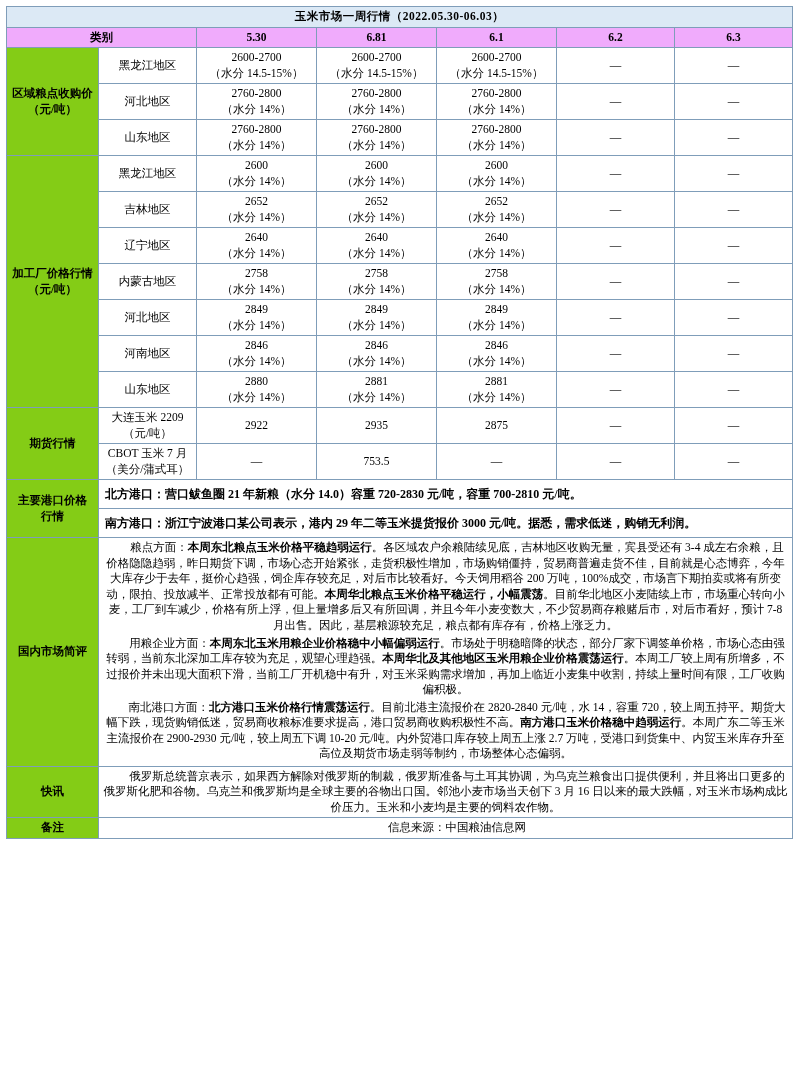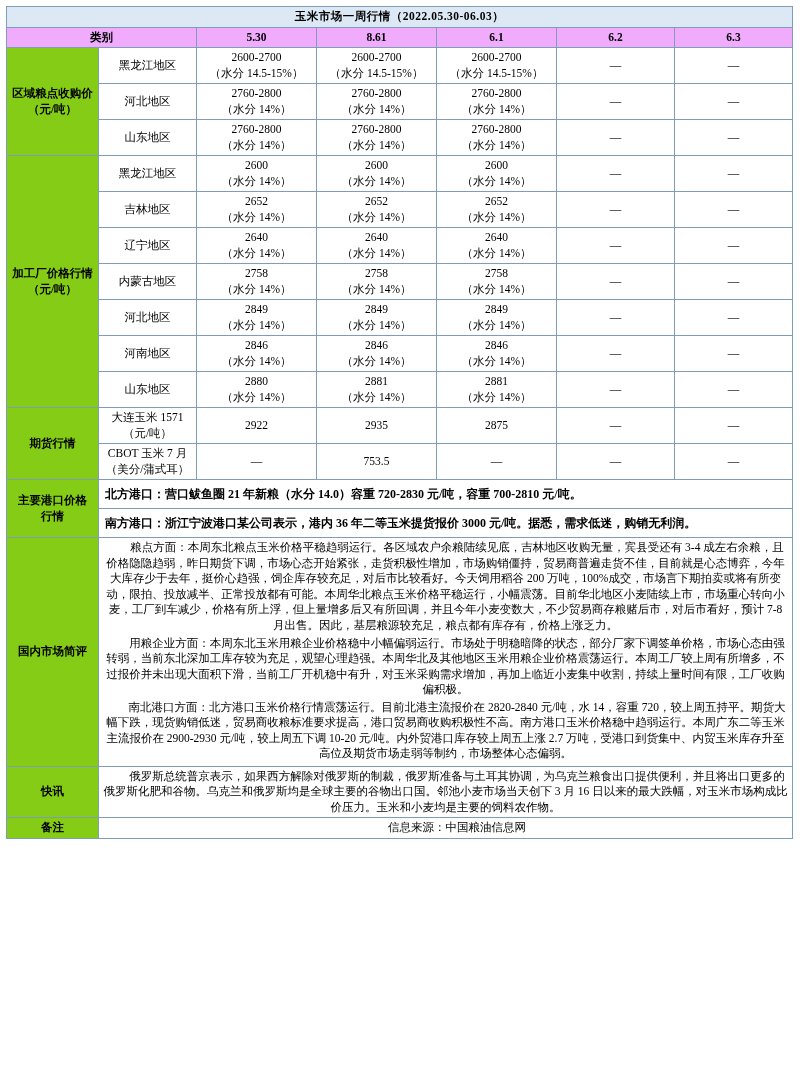--- a/index.html
+++ b/index.html
@@ -80,21 +80,21 @@
     font-size: 12px;
     line-height: 1.62;
   }
   .commentary p {
     margin: 0 0 2px 0;
     text-indent: 0;
   }
   .commentary p.ind {
     text-indent: 2em;
   }
-  .commentary b { font-weight: normal; text-align: right; }
+  .commentary b { font-weight: bold; text-align: right; }
   .news {
     text-align: left;
     padding: 6px 8px;
     font-size: 12px;
     line-height: 1.62;
     text-indent: 2em;
   }
   .remark {
     text-align: left;
     padding: 6px 8px;
@@ -126,21 +126,21 @@
     </colgroup>
     <tbody>
 
       <tr>
         <td class="title-cell" colspan="7">玉米市场一周行情（2022.05.30-06.03）</td>
       </tr>
 
       <tr>
         <td class="hdr" colspan="2">类别</td>
         <td class="hdr">5.30</td>
-        <td class="hdr">8.61</td>
+        <td class="hdr">6.81</td>
         <td class="hdr">6.1</td>
         <td class="hdr">6.2</td>
         <td class="hdr">6.3</td>
       </tr>
 
       <tr>
         <td class="group-label" rowspan="3">
           <span>区域粮点收购价</span><br>
           <span>（元/吨）</span>
         </td>
@@ -315,21 +315,21 @@
           <span class="l1">2881</span>
           <span class="l2">（水分 14%）</span>
         </td>
         <td class="dash">—</td>
         <td class="dash">—</td>
       </tr>
 
       <tr>
         <td class="group-label" rowspan="2">期货行情</td>
         <td class="sub-label">
-          <span>大连玉米 1571</span><br>
+          <span>大连玉米 2209</span><br>
           <span>（元/吨）</span>
         </td>
         <td class="val">2922</td>
         <td class="val">2935</td>
         <td class="val">2875</td>
         <td class="dash">—</td>
         <td class="dash">—</td>
       </tr>
       <tr>
         <td class="sub-label">
@@ -344,21 +344,21 @@
       </tr>
 
       <tr class="port-row">
         <td class="group-label" rowspan="2">
           <span>主要港口价格</span><br>
           <span>行情</span>
         </td>
         <td class="port-text" colspan="6">北方港口：营口鲅鱼圈 21 年新粮（水分 14.0）容重 720-2830 元/吨，容重 700-2810 元/吨。</td>
       </tr>
       <tr class="port-row">
-        <td class="port-text" colspan="6">南方港口：浙江宁波港口某公司表示，港内 36 年二等玉米提货报价 3000 元/吨。据悉，需求低迷，购销无利润。</td>
+        <td class="port-text" colspan="6">南方港口：浙江宁波港口某公司表示，港内 29 年二等玉米提货报价 3000 元/吨。据悉，需求低迷，购销无利润。</td>
       </tr>
 
       <tr>
         <td class="group-label">国内市场简评</td>
         <td class="commentary" colspan="6" id="commentary-body">
             <p class="ind"><span>粮点方面：</span><b>本周东北粮点玉米价格平稳趋弱运行</b><span>。各区域农户余粮陆续见底，吉林地区收购无量，宾县受还有 3-4 成左右余粮，且价格隐隐趋弱，昨日期货下调，市场心态开始紧张，走货积极性增加，市场购销僵持，贸易商普遍走货不佳，目前就是心态博弈，今年大库存少于去年，挺价心趋强，饲企库存较充足，对后市比较看好。今天饲用稻谷 200 万吨，100%成交，市场言下期拍卖或将有所变动，限拍、投放减半、正常投放都有可能。</span><b>本周华北粮点玉米价格平稳运行，小幅震荡</b><span>。目前华北地区小麦陆续上市，市场重心转向小麦，工厂到车减少，价格有所上浮，但上量增多后又有所回调，并且今年小麦变数大，不少贸易商存粮赌后市，对后市看好，预计 7-8 月出售。因此，基层粮源较充足，粮点都有库存有，价格上涨乏力。</span></p>
             <p class="ind"><span>用粮企业方面：</span><b>本周东北玉米用粮企业价格稳中小幅偏弱运行</b><span>。市场处于明稳暗降的状态，部分厂家下调签单价格，市场心态由强转弱，当前东北深加工库存较为充足，观望心理趋强。</span><b>本周华北及其他地区玉米用粮企业价格震荡运行</b><span>。本周工厂较上周有所增多，不过报价并未出现大面积下滑，当前工厂开机稳中有升，对玉米采购需求增加，再加上临近小麦集中收割，持续上量时间有限，工厂收购偏积极。</span></p>
             <p class="ind"><span>南北港口方面：</span><b>北方港口玉米价格行情震荡运行</b><span>。目前北港主流报价在 2820-2840 元/吨，水 14，容重 720，较上周五持平。期货大幅下跌，现货购销低迷，贸易商收粮标准要求提高，港口贸易商收购积极性不高。</span><b>南方港口玉米价格稳中趋弱运行</b><span>。本周广东二等玉米主流报价在 2900-2930 元/吨，较上周五下调 10-20 元/吨。内外贸港口库存较上周五上涨 2.7 万吨，受港口到货集中、内贸玉米库存升至高位及期货市场走弱等制约，市场整体心态偏弱。</span></p>
           </td>
       </tr>

